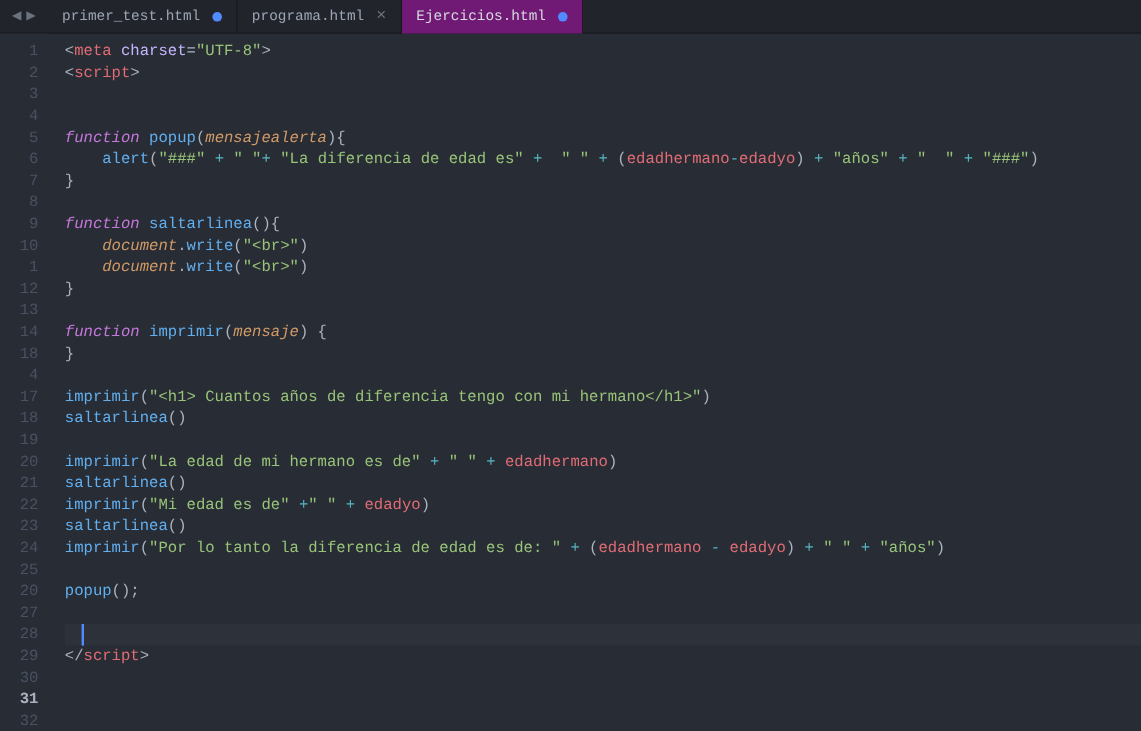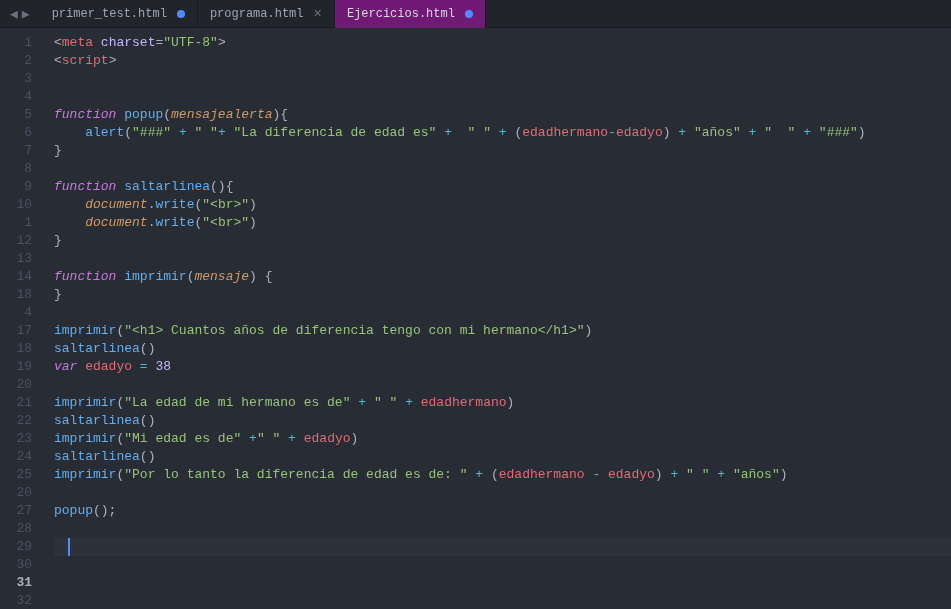--- a/index.html
+++ b/index.html
@@ -166,25 +166,25 @@
       <div class="line"><span class="k-purple">function</span><span class="p-gray"> </span><span class="fn-blue">saltarlinea</span><span class="p-gray">(){</span></div>
       <div class="line"><span class="p-gray">    </span><span class="param">document</span><span class="p-gray">.</span><span class="fn-blue">write</span><span class="p-gray">(</span><span class="str">"&lt;br&gt;"</span><span class="p-gray">)</span></div>
       <div class="line"><span class="p-gray">    </span><span class="param">document</span><span class="p-gray">.</span><span class="fn-blue">write</span><span class="p-gray">(</span><span class="str">"&lt;br&gt;"</span><span class="p-gray">)</span></div>
       <div class="line"><span class="p-gray">}</span></div>
       <div class="line"></div>
       <div class="line"><span class="k-purple">function</span><span class="p-gray"> </span><span class="fn-blue">imprimir</span><span class="p-gray">(</span><span class="param">mensaje</span><span class="p-gray">) {</span></div>
       <div class="line"><span class="p-gray">}</span></div>
       <div class="line"></div>
       <div class="line"><span class="fn-blue">imprimir</span><span class="p-gray">(</span><span class="str">"&lt;h1&gt; Cuantos años de diferencia tengo con mi hermano&lt;/h1&gt;"</span><span class="p-gray">)</span></div>
       <div class="line"><span class="fn-blue">saltarlinea</span><span class="p-gray">()</span></div>
-      <div class="line"><span class="k-purple">var</span><span class="p-gray"> </span><span class="ident">edadyo</span><span class="p-gray"> </span><span class="op">=</span><span class="p-gray"> </span><span class="attr">38</span></div>
       <div class="line"></div>
       <div class="line"><span class="fn-blue">imprimir</span><span class="p-gray">(</span><span class="str">"La edad de mi hermano es de"</span><span class="p-gray"> </span><span class="op">+</span><span class="p-gray"> </span><span class="str">" "</span><span class="p-gray"> </span><span class="op">+</span><span class="p-gray"> </span><span class="ident">edadhermano</span><span class="p-gray">)</span></div>
       <div class="line"><span class="fn-blue">saltarlinea</span><span class="p-gray">()</span></div>
       <div class="line"><span class="fn-blue">imprimir</span><span class="p-gray">(</span><span class="str">"Mi edad es de"</span><span class="p-gray"> </span><span class="op">+</span><span class="str">" "</span><span class="p-gray"> </span><span class="op">+</span><span class="p-gray"> </span><span class="ident">edadyo</span><span class="p-gray">)</span></div>
       <div class="line"><span class="fn-blue">saltarlinea</span><span class="p-gray">()</span></div>
       <div class="line"><span class="fn-blue">imprimir</span><span class="p-gray">(</span><span class="str">"Por lo tanto la diferencia de edad es de: "</span><span class="p-gray"> </span><span class="op">+</span><span class="p-gray"> (</span><span class="ident">edadhermano</span><span class="p-gray"> </span><span class="op">-</span><span class="p-gray"> </span><span class="ident">edadyo</span><span class="p-gray">) </span><span class="op">+</span><span class="p-gray"> </span><span class="str">" "</span><span class="p-gray"> </span><span class="op">+</span><span class="p-gray"> </span><span class="str">"años"</span><span class="p-gray">)</span></div>
       <div class="line"></div>
       <div class="line"><span class="fn-blue">popup</span><span class="p-gray">();</span></div>
       <div class="line"></div>
       <div class="line current"><span class="cursor"></span></div>
+      <div class="line"><span class="p-gray">&lt;/</span><span class="k-red">script</span><span class="p-gray">&gt;</span></div>
     </div>
 </div>
 
 </body></html>

